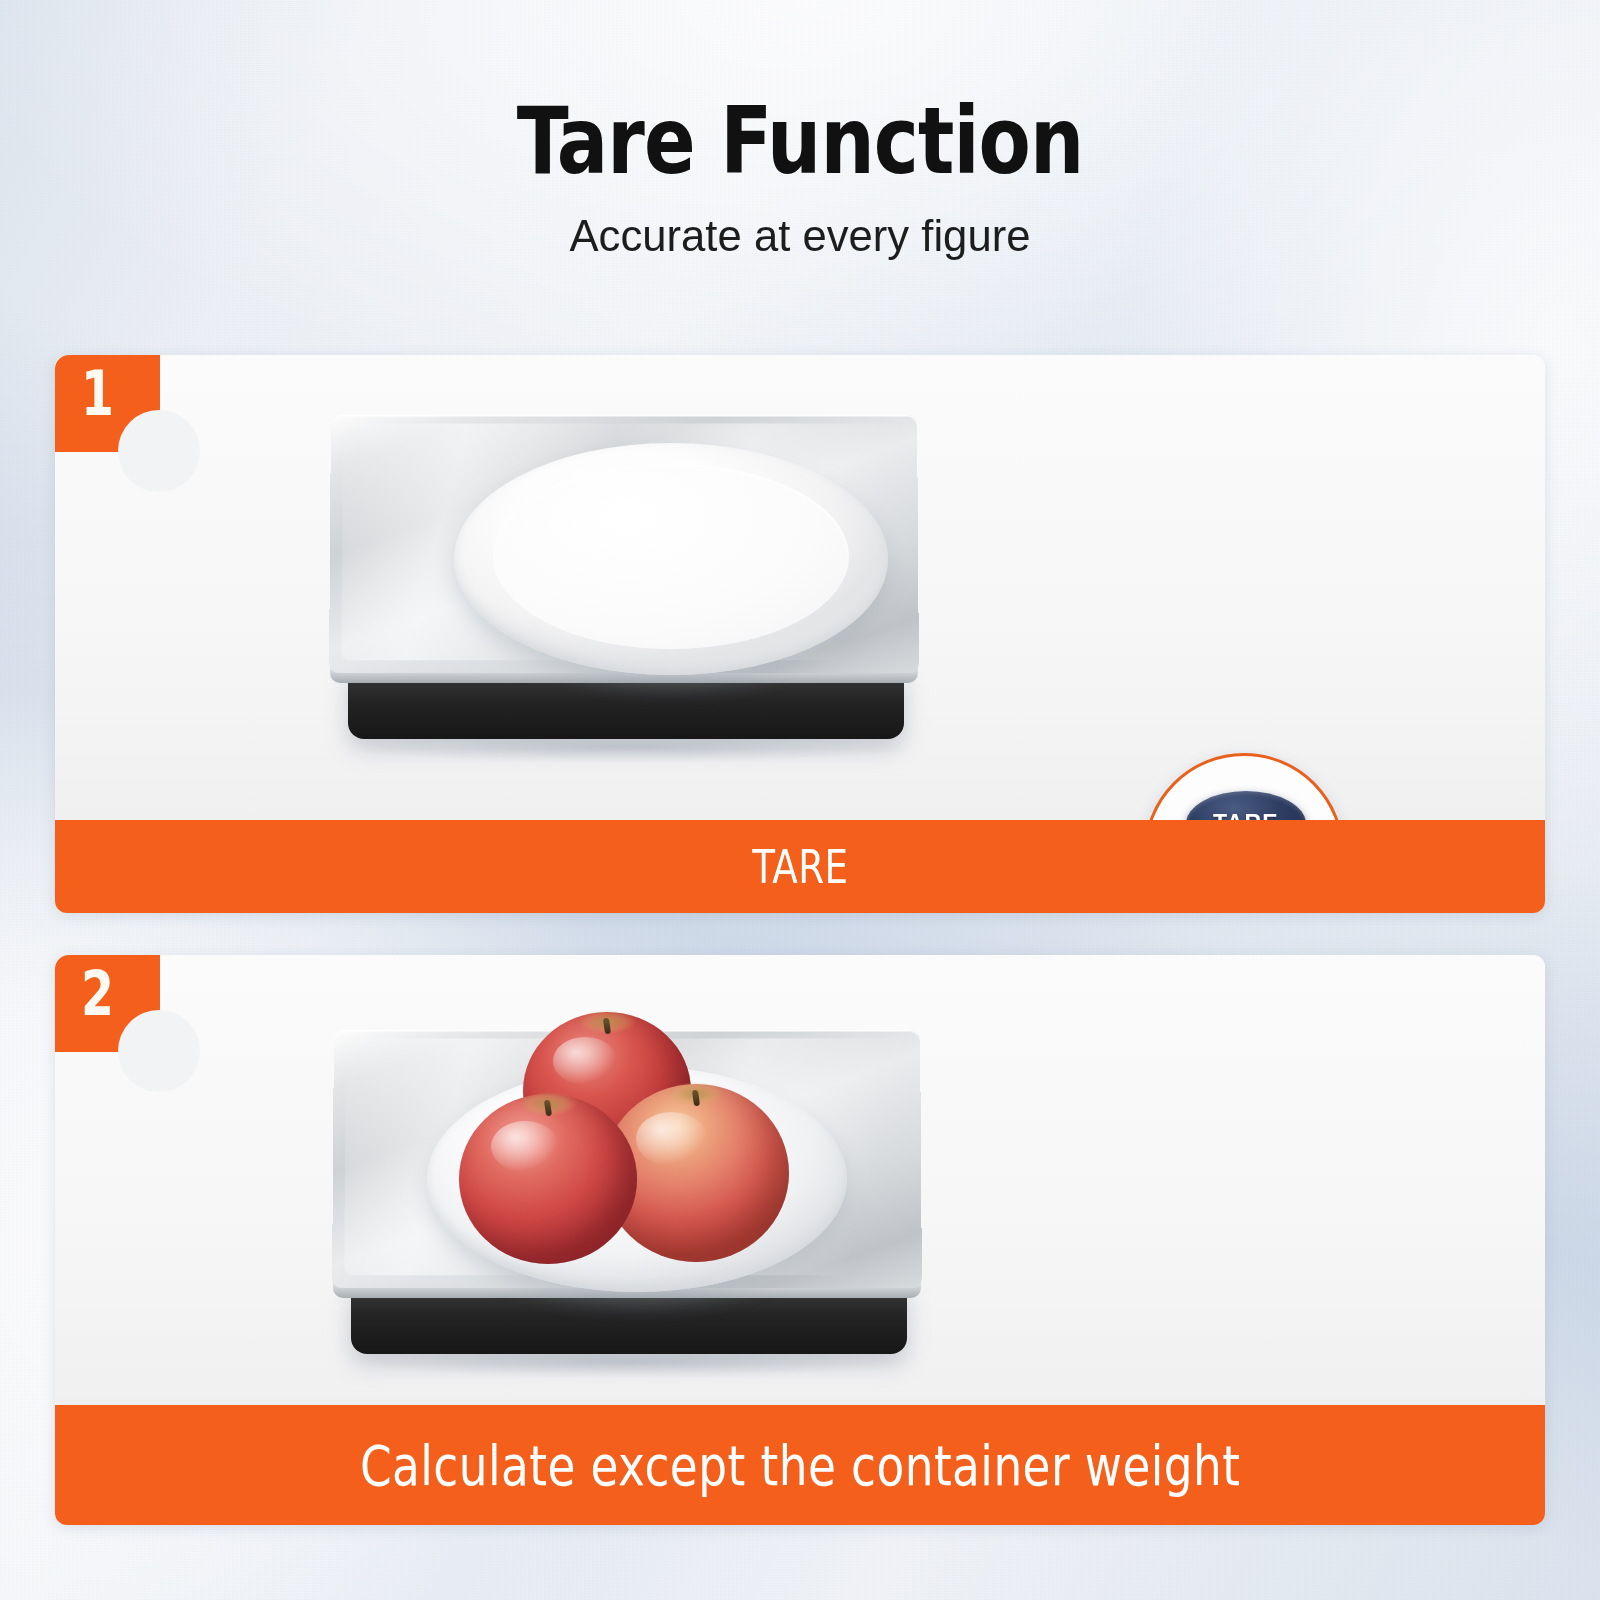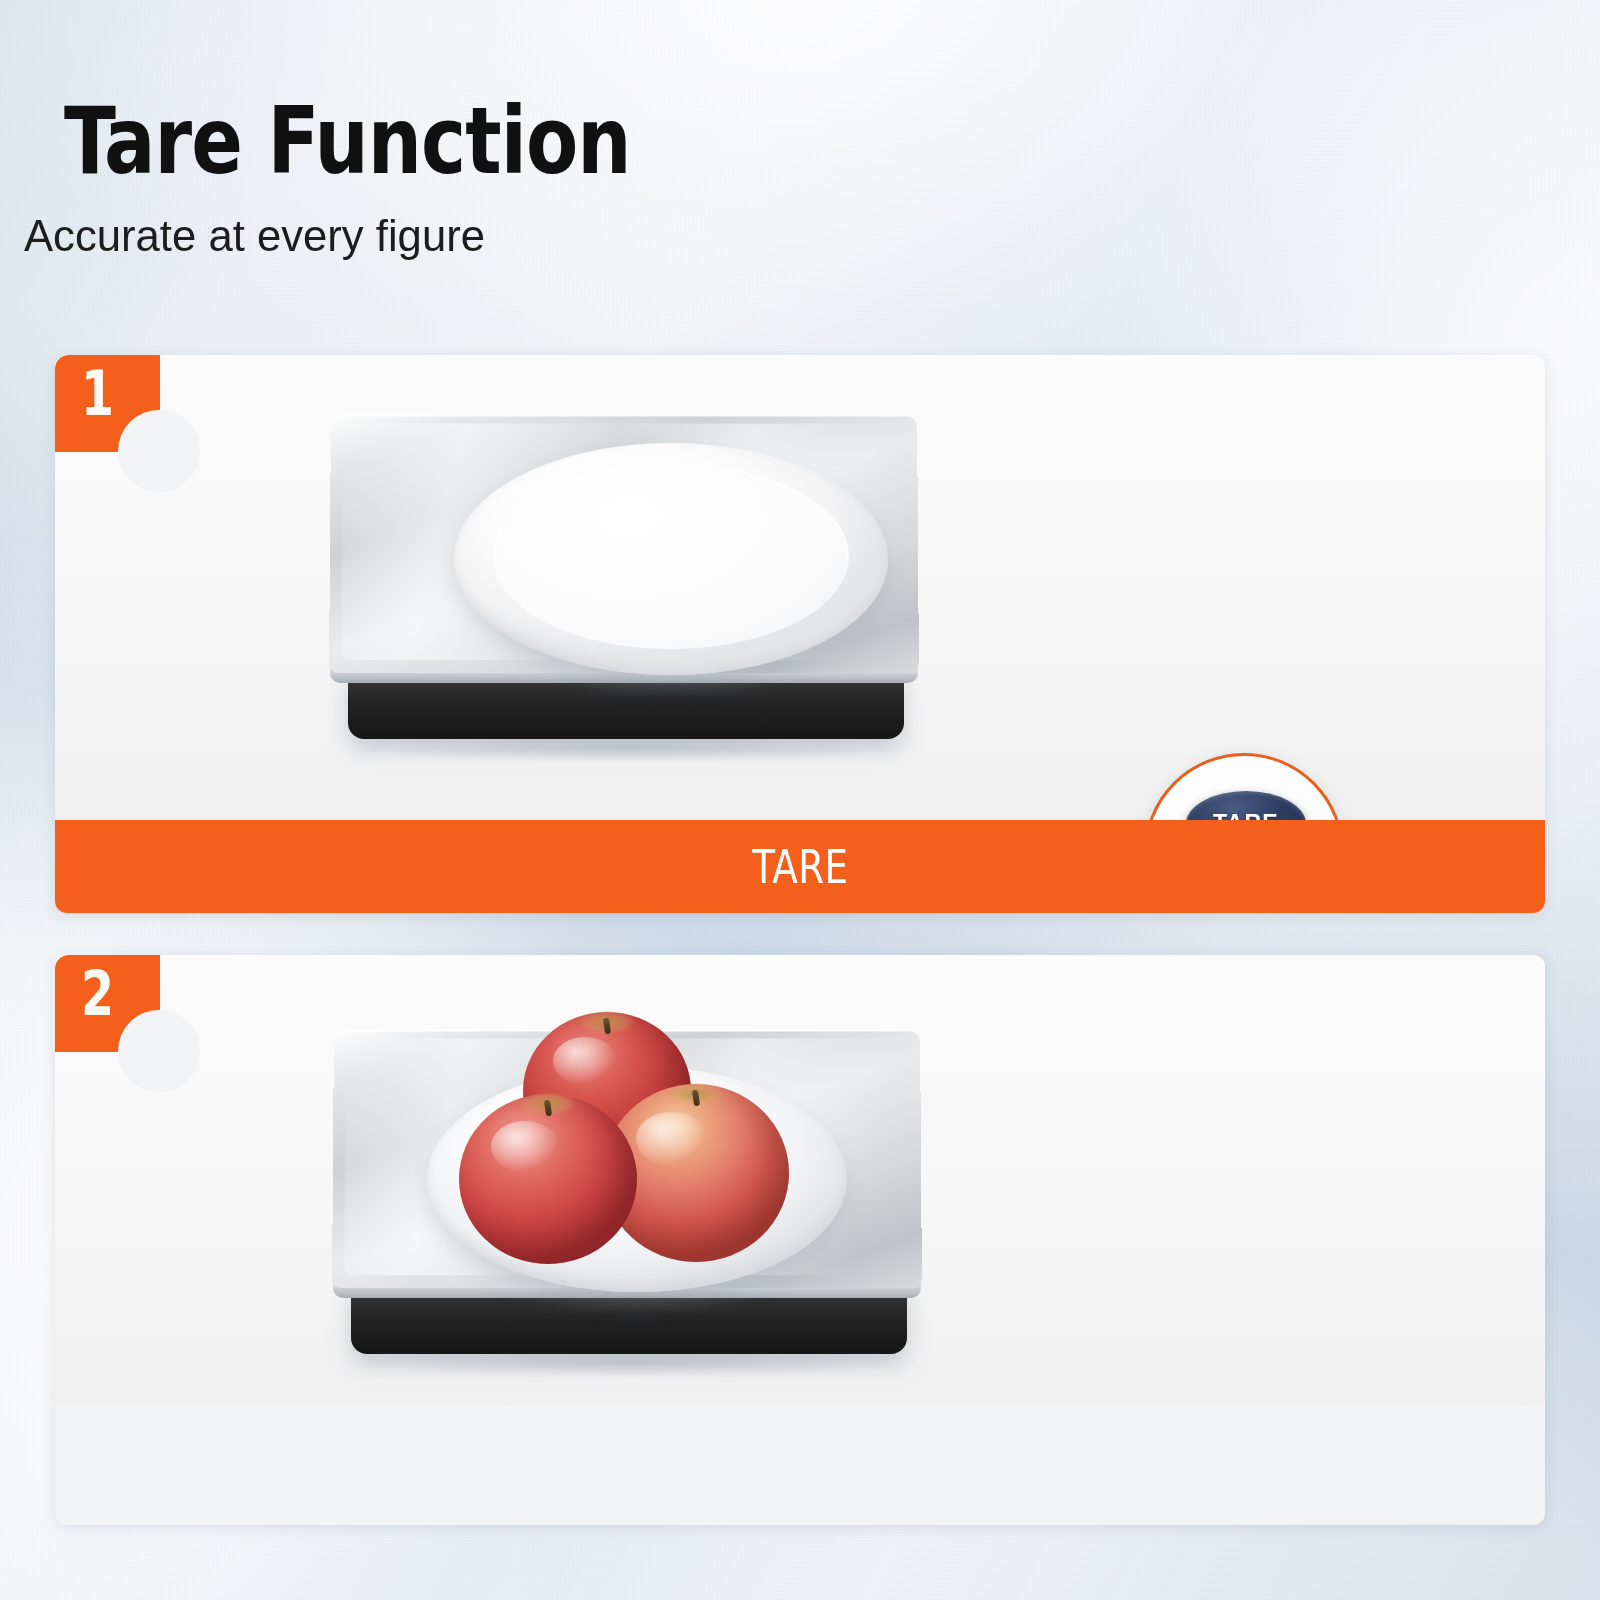--- a/index.html
+++ b/index.html
@@ -25,21 +25,21 @@
       linear-gradient(200deg, rgba(198,212,230,0) 40%, rgba(188,204,224,.55) 58%, rgba(255,255,255,0) 72%);
   }
   .bg-grain{
     position:absolute; inset:0; opacity:.5;
     background-image:
       repeating-linear-gradient(0deg, rgba(120,140,170,.055) 0 1px, rgba(255,255,255,0) 1px 2px),
       repeating-linear-gradient(90deg, rgba(120,140,170,.05) 0 1px, rgba(255,255,255,0) 1px 2px);
   }
 
   
-  .header{ position:absolute; left:0; right:0; top:96px; }
+  .header{ position:absolute; left:0; right:0; top:96px; text-align:center; }
   .title{
     font-family:"DejaVu Sans Condensed","Liberation Sans Narrow","Liberation Sans",sans-serif;
     font-size:92px; font-weight:bold; color:#111; letter-spacing:-1px;
     transform:scaleX(.92); transform-origin:center; line-height:1.0;
   }
   .subtitle{
     margin-top:22px;
     font-family:"Liberation Sans",sans-serif;
     font-size:45px; color:#1d1d1d; font-weight:400;
     transform:scaleX(.97);
@@ -330,13 +330,16 @@
         </div>
       </div>
     </div>
 
   </div>
 
   <div class="badge">
     <span class="badge-num">2</span>
   </div>
 
+  <div class="caption" id="cap2">
+    <span class="caption-text">Calculate except the container weight</span>
+  </div>
 </div>
 
 </body></html>

